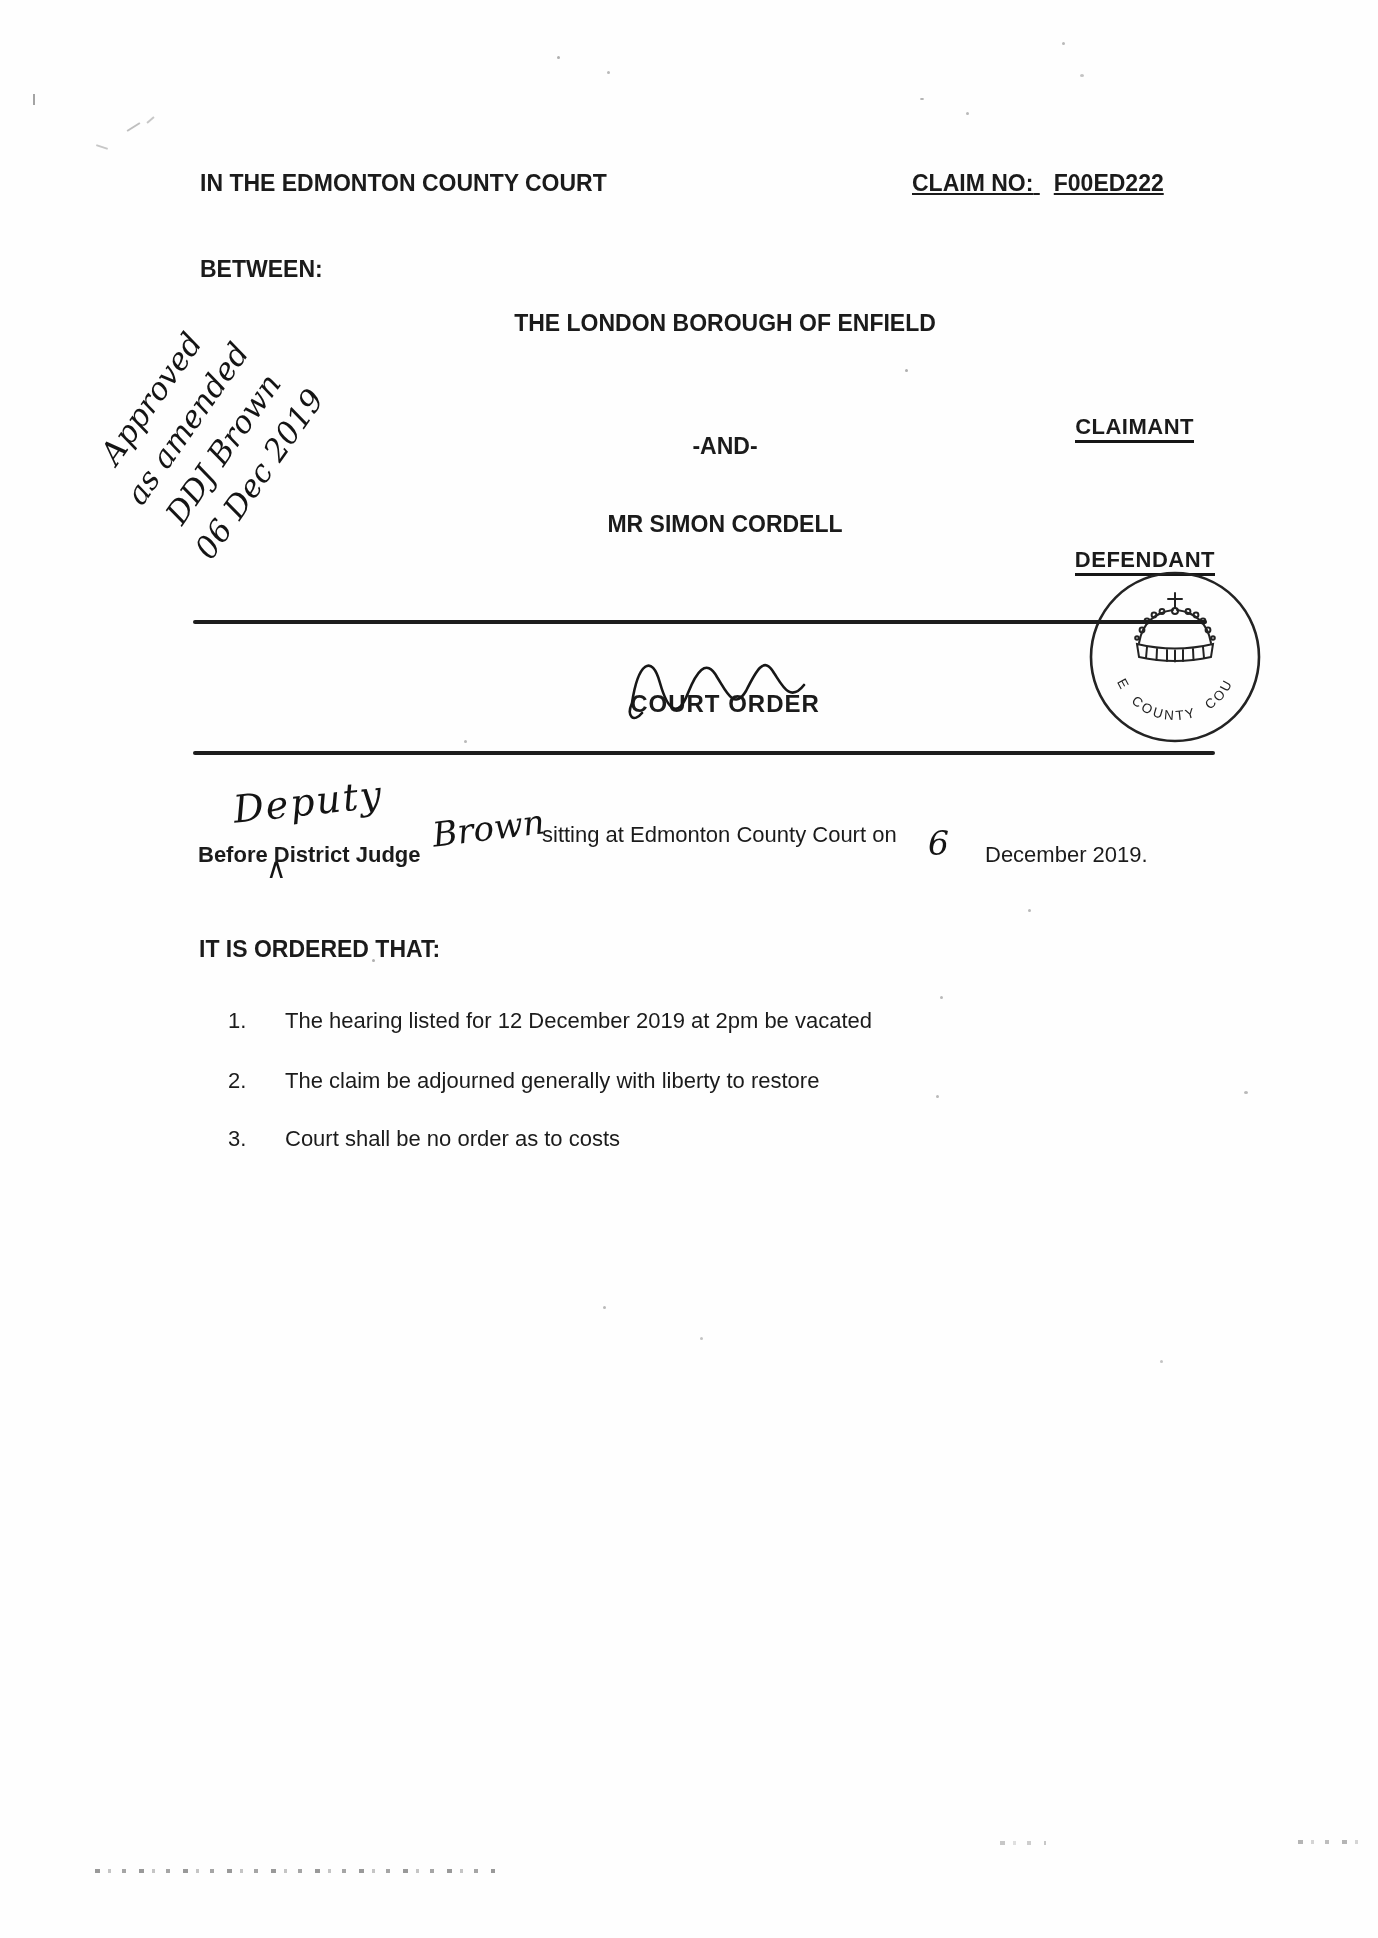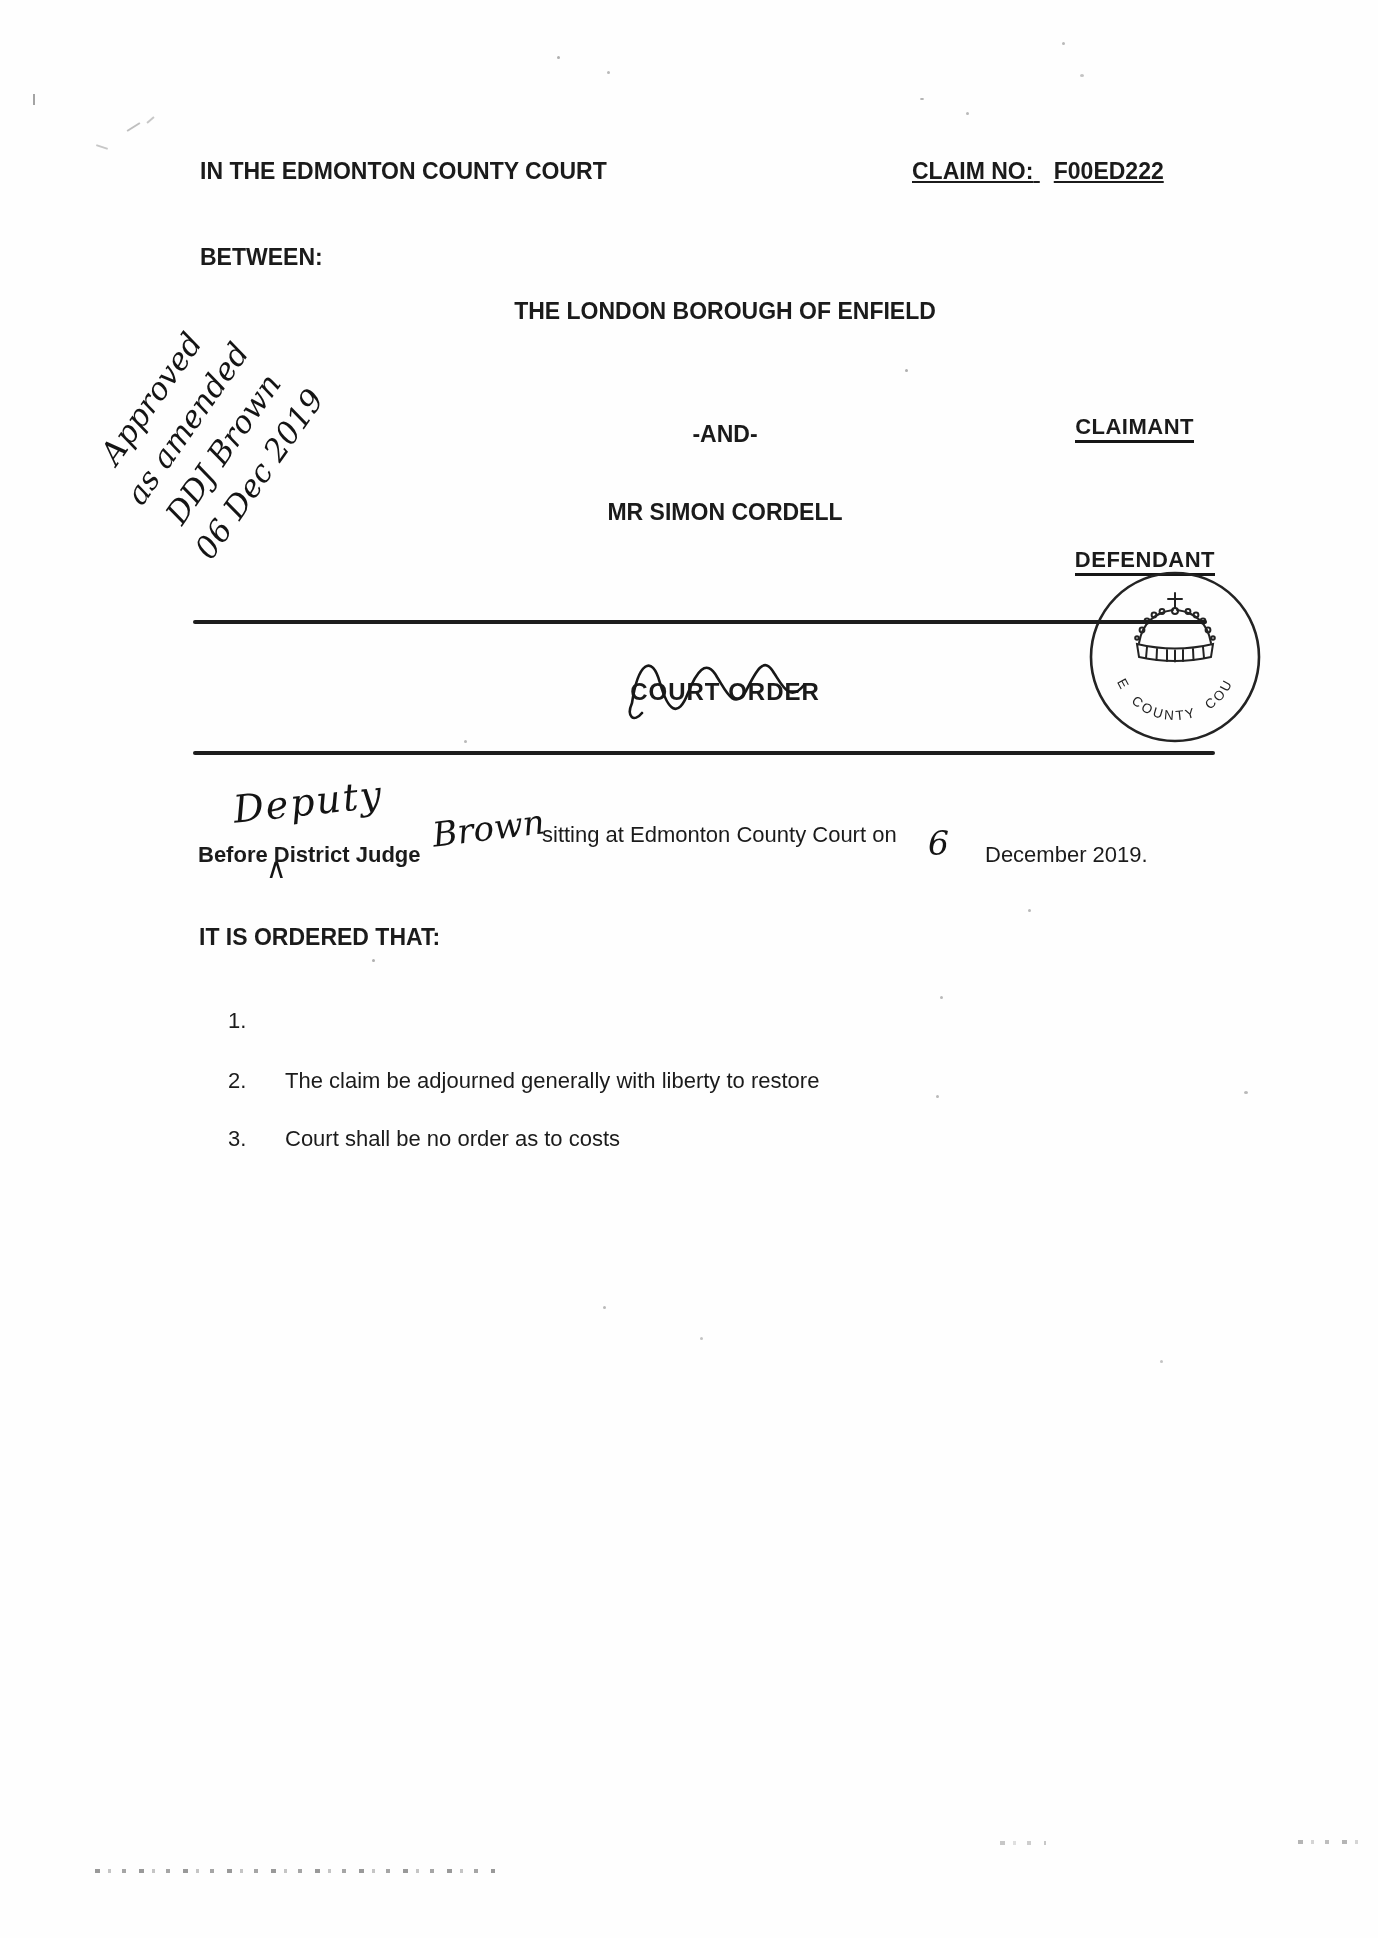--- a/index.html
+++ b/index.html
@@ -6,21 +6,21 @@
   .page{
     position:relative;
     width:1378px;height:1938px;
     margin:0 auto;
     background:#fefefe;
     overflow:hidden;
     font-family:"Liberation Sans", sans-serif;
     color:#1b1b1b;
   }
   .abs{position:absolute;}
-  .b{font-weight:bold;}
+  .b{font-weight:bold;margin-top:12px;}
   .t23{font-size:23px;}
   .t22{font-size:22px;}
   .t24{font-size:24px;}
   .centerwrap{left:72px;width:1306px;text-align:center;}
   .rolelabel{font-weight:bold;font-size:22px;border-bottom:3px solid #161616;padding-bottom:1px;letter-spacing:.5px;}
   .rule{background:#1d1d1d;height:4px;border-radius:2px;}
   .hw{font-family:"DejaVu Serif", serif;font-style:italic;color:#141414;}
   .hw-note{transform:rotate(-55deg);text-align:center;line-height:44px;font-size:31px;white-space:nowrap;}
   .listrow{display:flex;}
   .listnum{width:57px;flex:0 0 57px;}
@@ -115,20 +115,21 @@
   <div class="abs t22" style="left:198px;top:842px;font-weight:bold;">Before District Judge</div>
   <div class="abs hw" style="left:432px;top:808px;font-size:34px;transform:rotate(-7deg);">Brown</div>
   <div class="abs t22" style="left:542px;top:822px;">sitting at Edmonton County Court on</div>
   <div class="abs hw" style="left:928px;top:824px;font-size:33px;">6</div>
   <div class="abs t22" style="left:985px;top:842px;">December 2019.</div>
 
   <div class="abs b t23" style="left:199px;top:924px;">IT IS ORDERED THAT:</div>
 
   <div class="abs t22 listrow" style="left:228px;top:1008px;width:800px;">
     <span class="listnum">1.</span>
+    <span>The hearing listed for 12 December 2019 at 2pm be vacated</span>
   </div>
   <div class="abs t22 listrow" style="left:228px;top:1068px;width:800px;">
     <span class="listnum">2.</span>
     <span>The claim be adjourned generally with liberty to restore</span>
   </div>
   <div class="abs t22 listrow" style="left:228px;top:1126px;width:800px;">
     <span class="listnum">3.</span>
     <span>Court shall be no order as to costs</span>
   </div>
 

